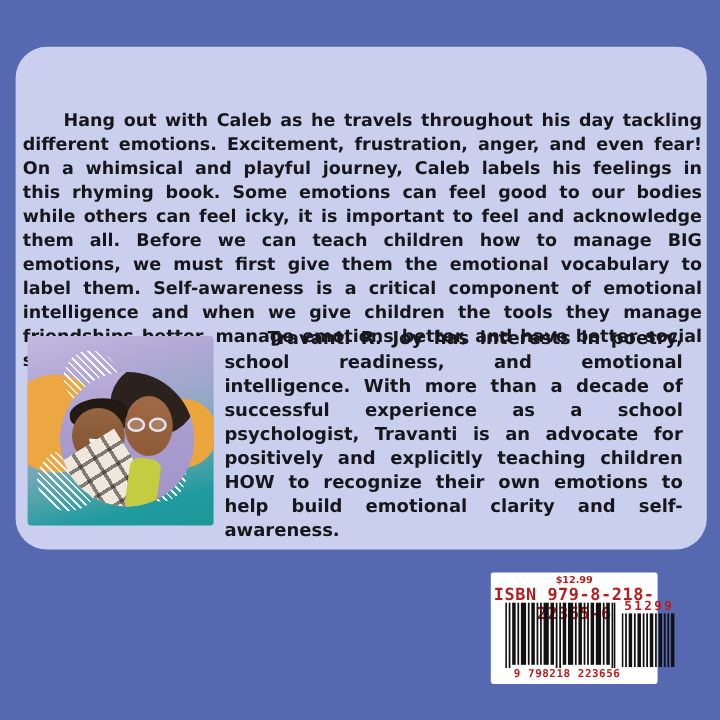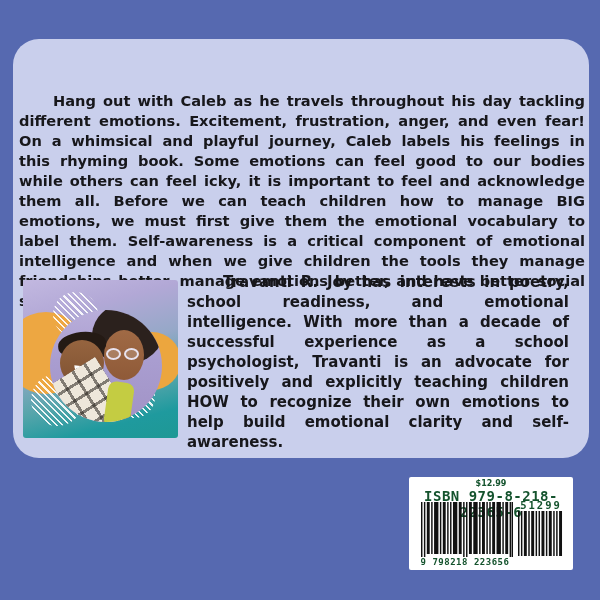--- a/index.html
+++ b/index.html
@@ -64,36 +64,36 @@
   .plaid{
     left:-14px;top:64px;width:84px;height:70px;transform:rotate(-32deg);background:#eee7db;
     background-image:
       repeating-linear-gradient(0deg,rgba(40,35,30,.55) 0 3px,rgba(0,0,0,0) 3px 14px),
       repeating-linear-gradient(90deg,rgba(40,35,30,.55) 0 3px,rgba(0,0,0,0) 3px 14px);
   }
   .scarf{left:56px;top:72px;width:26px;height:46px;background:#c4cc42;border-radius:8px;transform:rotate(8deg);}
 
   
   .barcode-box{
-    position:absolute;left:409px;top:477px;width:164px;height:93px;
-    background:var(--barcode-white);border-radius:2px;color:#14532d;
+    position:absolute;left:409px;top:477px;width:139px;height:93px;
+    background:var(--barcode-white);border-radius:2px;color:#b91c1c;
   }
   .price{position:absolute;top:2px;left:0;width:100%;text-align:center;font-size:8px;font-weight:700;}
   .isbn{
     position:absolute;top:11px;left:0;width:100%;text-align:center;
     font-family:"DejaVu Sans Mono",monospace;font-size:14px;font-weight:700;letter-spacing:.5px;
   }
   .addon-code{
     position:absolute;top:22px;left:106px;width:52px;text-align:center;
     font-family:"DejaVu Sans Mono",monospace;font-size:10.5px;font-weight:700;letter-spacing:2px;
   }
   .bars-main{position:absolute;left:12px;top:25px;width:92px;height:55px;}
   .bars-addon{position:absolute;left:109px;top:34px;width:45px;height:45px;}
   .ean-number{
-    position:absolute;top:80px;left:4px;width:104px;text-align:center;
+    position:absolute;top:80px;left:4px;width:104px;text-align:right;
     font-family:"DejaVu Sans Mono",monospace;font-size:9px;font-weight:700;letter-spacing:.5px;
     background:var(--barcode-white);
   }
 </style>
 </head>
 <body>
 
 <div class="cover">
 
   <div class="panel"></div>

